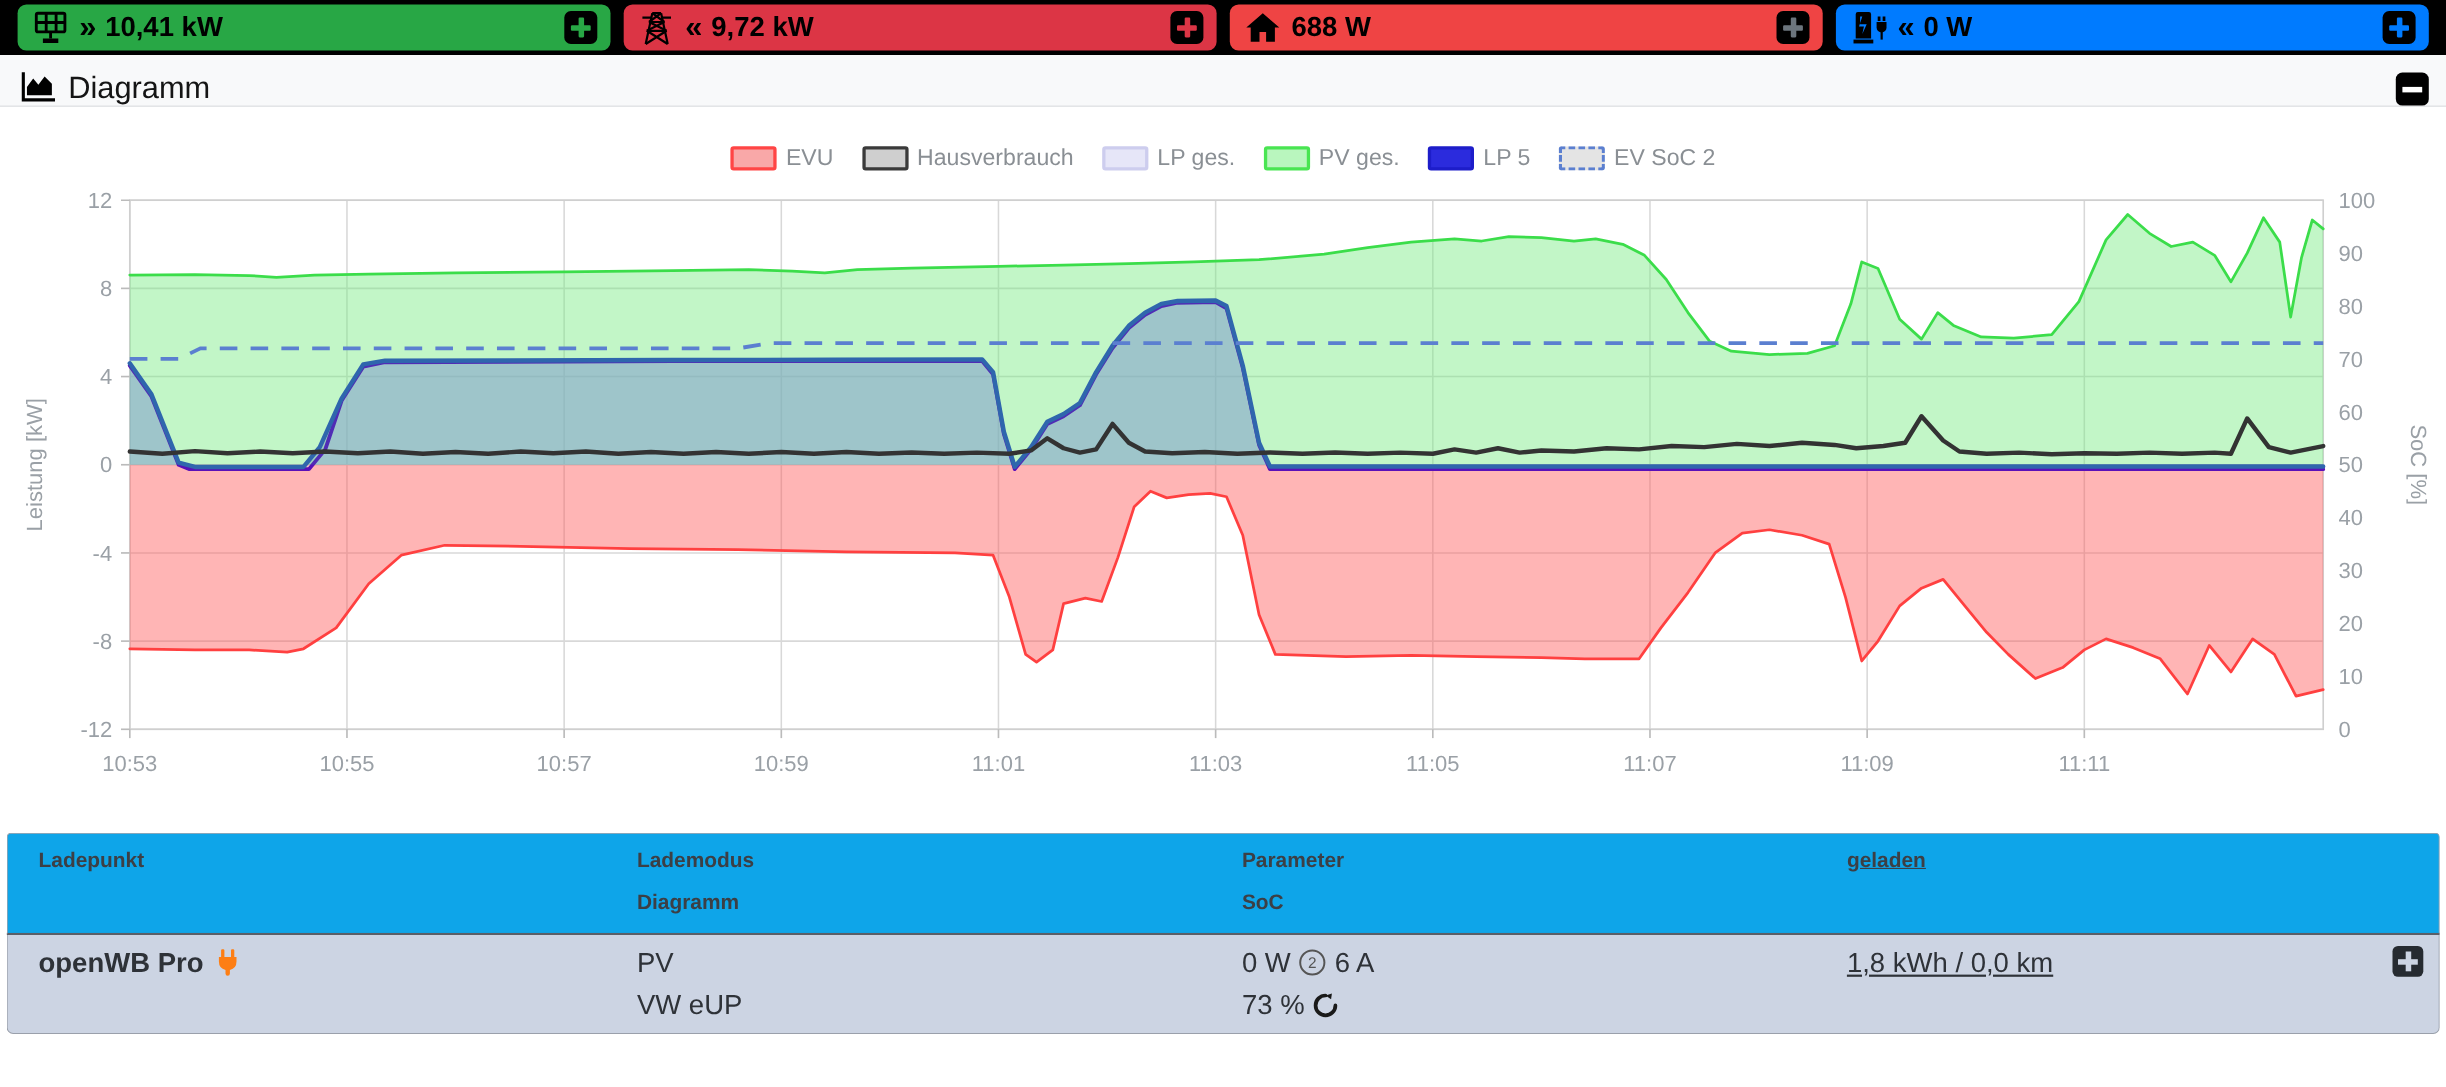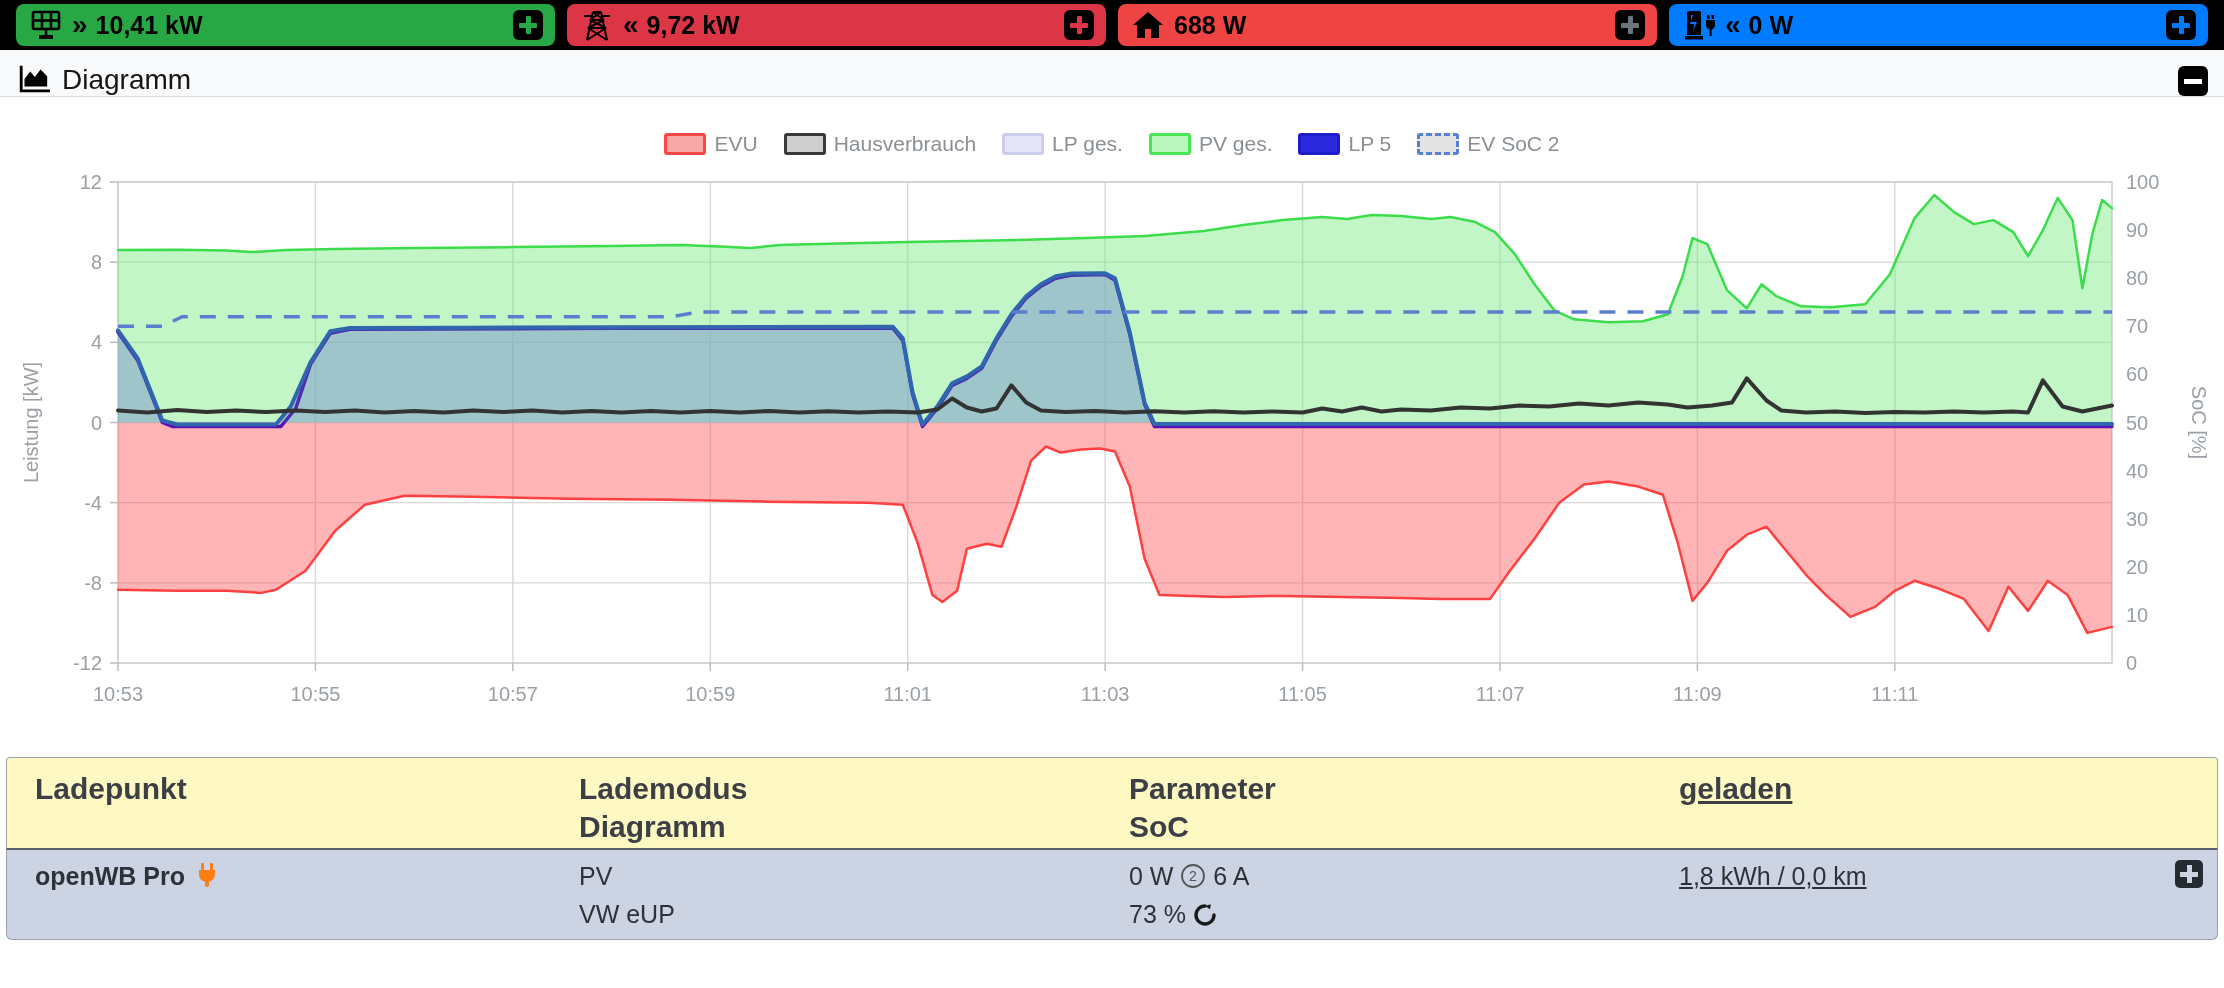--- a/index.html
+++ b/index.html
@@ -35,23 +35,23 @@
   .lg-swatch { width:42px; height:22px; border-radius:3px; }
   .lg-label { font-size:21px; color:#8a8f94; }
 
   
   #chart-svg { position:absolute; left:0; top:168px; }
   .tick-label { font-size:20px; fill:#9aa0a6; }
   .axis-title { font-size:20px; fill:#9aa0a6; }
 
   
   #cp-table { position:absolute; left:6px; top:757px; width:2212px; }
-  #cp-head { background:#fef9c3; border:1px solid #9aa0ab; border-bottom:2px solid #5a5f68;
+  #cp-head { background:#0ea5e9; border:1px solid #9aa0ab; border-bottom:2px solid #5a5f68;
              border-radius:4px 4px 0 0; height:93px; position:relative;
-             font-size:30px; font-weight:700; color:#3c3f45; }
+             font-size:19px; font-weight:700; color:#3c3f45; }
   #cp-row  { background:#ccd4e3; border:1px solid #9aa0ab; border-top:none;
              border-radius:0 0 6px 6px; height:90px; position:relative;
              font-size:25px; color:#2e3238; }
   .c1 { position:absolute; left:28px; }  .c2 { position:absolute; left:572px; }
   .c3 { position:absolute; left:1122px; } .c4 { position:absolute; left:1672px;text-decoration:underline; }
   .l1 { top:14px; } .l2 { top:52px; }
   #cp-row .l1 { top:12px; } #cp-row .l2 { top:50px; }
   .cp-name { font-weight:700; display:flex; gap:10px; }
   .inline-ic { display:inline-block; vertical-align:-4px; }
   #row-add { position:absolute; right:14px; top:10px; width:28px; height:28px; background:#262b31;

